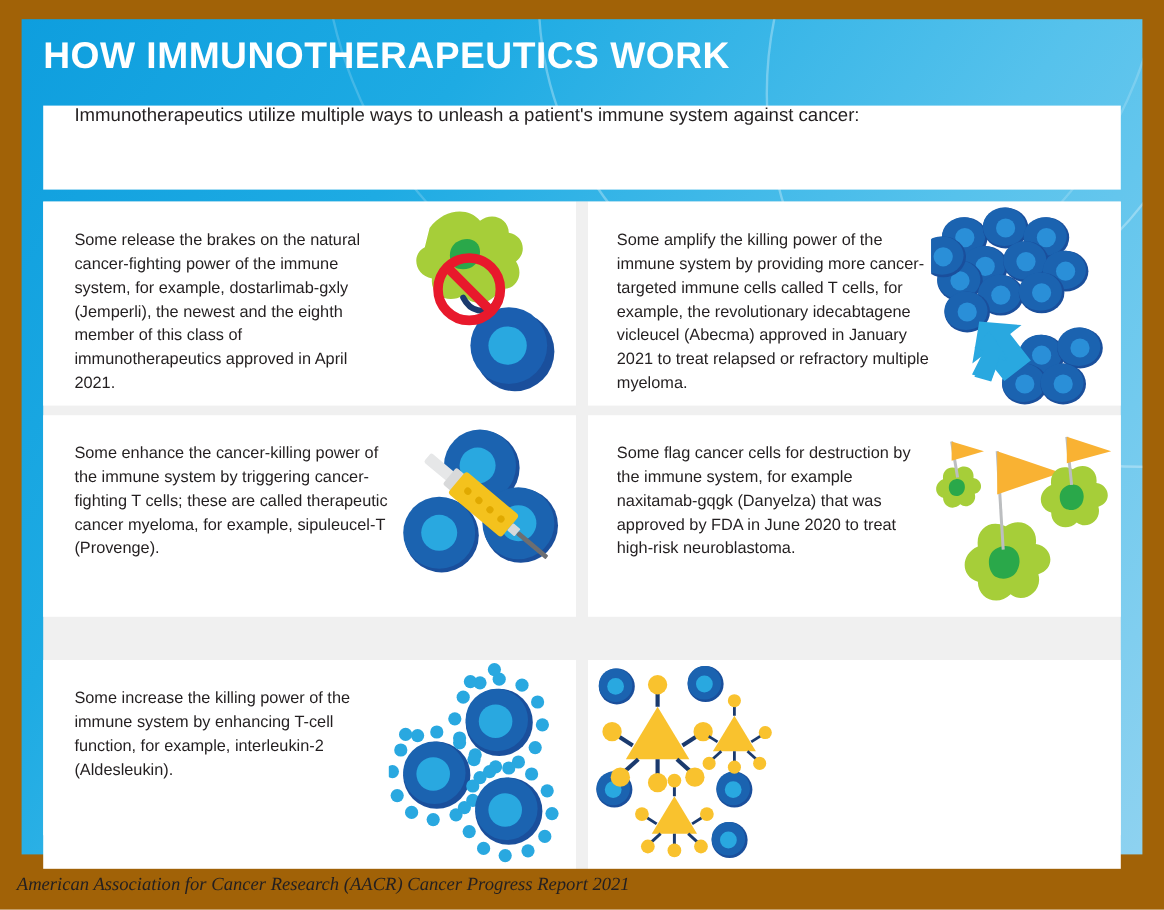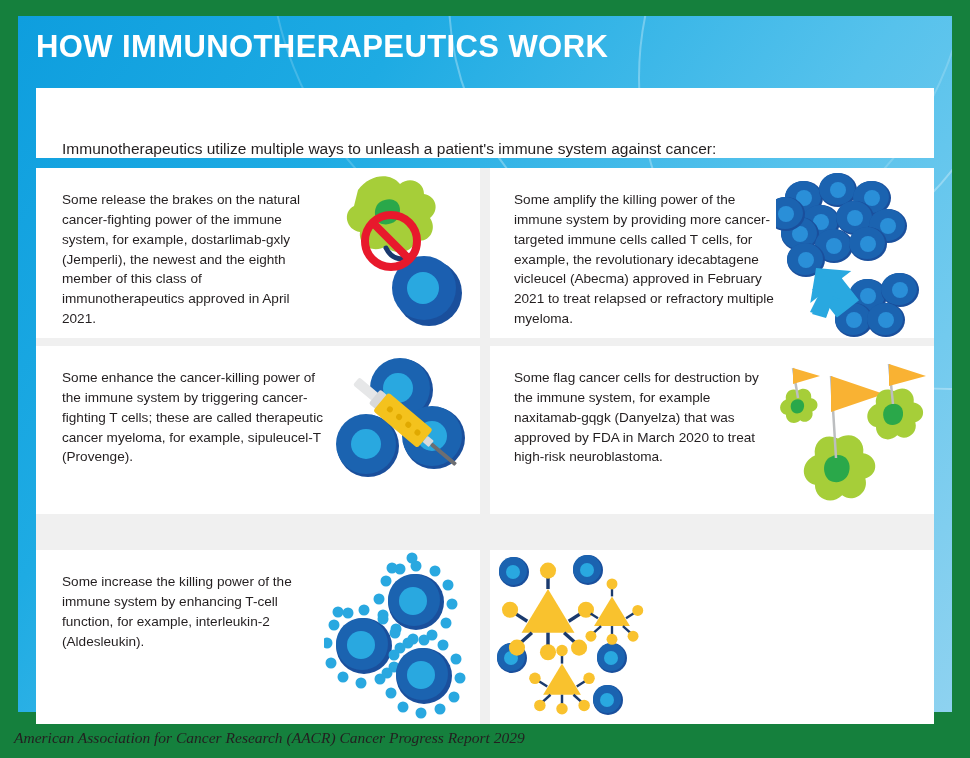--- a/index.html
+++ b/index.html
@@ -12,21 +12,21 @@
     height: 758px;
     font-family: "Liberation Sans", sans-serif;
     overflow: hidden;
   }
 
   
   #infographic {
     position: relative;
     width: 970px;
     height: 758px;
-    background: #15803d;
+    background: #a16207;
   }
   .blue-frame {
     position: absolute;
     left: 18px;
     top: 16px;
     width: 934px;
     height: 696px;
     background: linear-gradient(125deg, #0e9ede 0%, #1eabe3 28%, #56c2ec 62%, #8ed2f0 100%);
     overflow: hidden;
   }
@@ -66,21 +66,21 @@
 
   
   .intro-bar {
     position: absolute;
     left: 36px;
     top: 88px;
     width: 898px;
     height: 70px;
     background: #ffffff;
     display: flex;
-    align-items: flex-end;
+    align-items: flex-start;
   }
   .intro-text {
     margin-left: 26px;
     font-size: 15.5px;
     color: #231f20;
     font-family: "Liberation Sans", sans-serif;
   }
 
   
   .panel-grid {
@@ -190,21 +190,21 @@
               <circle cx="67" cy="73" r="26" fill="none" stroke="#e8192c" stroke-width="8"></circle>
               <line x1="49" y1="55" x2="85" y2="91" stroke="#e8192c" stroke-width="8" stroke-linecap="butt"></line>
             </g>
           </svg>
         </div>
       </div>
 
       <div class="gap-col"></div>
 
       <div class="panel panel-right">
-        <div class="panel-text">Some amplify the killing power of the immune system by providing more cancer-targeted immune cells called T cells, for example, the revolutionary idecabtagene vicleucel (Abecma) approved in February 2021 to treat relapsed or refractory multiple myeloma.</div>
+        <div class="panel-text">Some amplify the killing power of the immune system by providing more cancer-targeted immune cells called T cells, for example, the revolutionary idecabtagene vicleucel (Abecma) approved in January 2021 to treat relapsed or refractory multiple myeloma.</div>
         <div class="panel-art">
           <svg width="156" height="170" viewBox="0 0 156 170">
             <defs>
               <g id="tcell1">
                 <ellipse cx="0" cy="0" rx="19" ry="17" fill="#1a4f9c"></ellipse>
                 <ellipse cx="-1" cy="-1" rx="18" ry="16" fill="#1b63b0"></ellipse>
                 <circle cx="0" cy="0" r="8" fill="#2a8fd8"></circle>
               </g>
             </defs>
 
@@ -275,21 +275,21 @@
               <rect x="104" y="71" width="8" height="8" rx="1" fill="#d8d9da"></rect>
               <rect x="112" y="73" width="32" height="4" rx="1" fill="#6d6e71"></rect>
             </g>
           </svg>
         </div>
       </div>
 
       <div class="gap-col"></div>
 
       <div class="panel panel-right">
-        <div class="panel-text">Some flag cancer cells for destruction by the immune system, for example naxitamab-gqgk (Danyelza) that was approved by FDA in March 2020 to treat high-risk neuroblastoma.</div>
+        <div class="panel-text">Some flag cancer cells for destruction by the immune system, for example naxitamab-gqgk (Danyelza) that was approved by FDA in June 2020 to treat high-risk neuroblastoma.</div>
         <div class="panel-art">
           <svg width="156" height="168" viewBox="0 0 156 168">
             <defs>
               <g id="cancerblob">
                 <path d="M0 -28 C12 -36, 26 -28, 24 -14 C38 -12, 40 6, 26 10
                          C30 24, 14 34, 4 26 C-6 36, -22 30, -22 16
                          C-36 12, -36 -6, -22 -12 C-24 -26, -12 -34, 0 -28 Z" fill="#a6ce39"></path>
                 <path d="M-8 -10 C2 -16, 12 -10, 11 1 C10 12, 0 16, -8 12 C-14 8, -16 -5, -8 -10 Z" fill="#2aa84a"></path>
               </g>
             </defs>
@@ -417,15 +417,15 @@
             <g transform="translate(72,130) scale(0.82)">
                 <use href="#virus"></use>
               </g>
           </svg>
         </div>
       </div>
     </div>
 
   </div>
 
-  <div class="caption">American Association for Cancer Research (AACR) Cancer Progress Report 2029</div>
+  <div class="caption">American Association for Cancer Research (AACR) Cancer Progress Report 2021</div>
 
 </div>
 
 </body></html>

